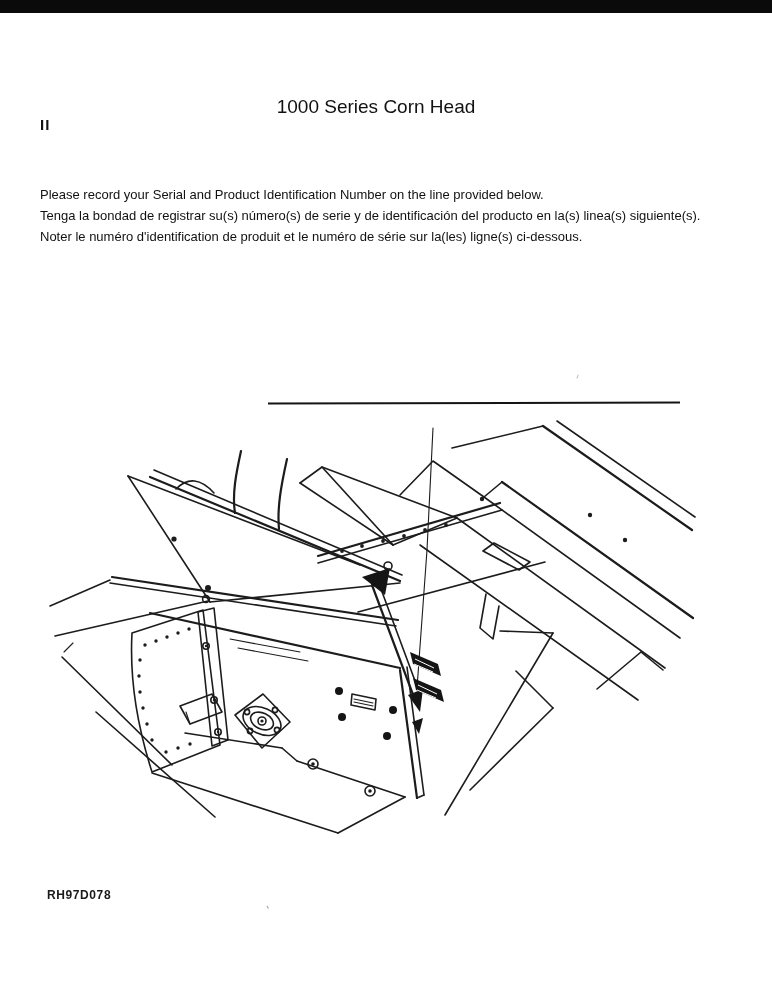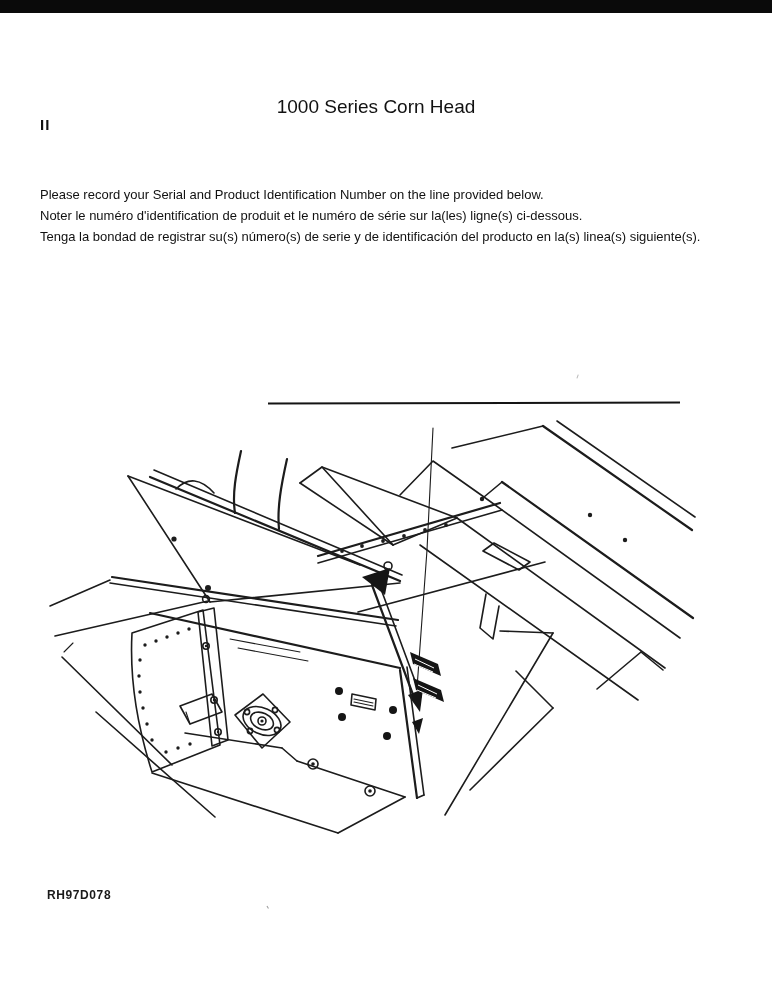--- a/index.html
+++ b/index.html
@@ -70,22 +70,22 @@
 <div class="page">
 
   <div class="top-bar"></div>
 
   <span class="page-number">II</span>
 
   <div class="doc-title">1000 Series Corn Head</div>
 
   <div class="instructions">
     <p>Please record your Serial and Product Identification Number on the line provided below.</p>
+    <p>Tenga la bondad de registrar su(s) número(s) de serie y de identificación del producto en la(s) linea(s) siguiente(s).</p>
     <p>Noter le numéro d'identification de produit et le numéro de série sur la(les) ligne(s) ci-dessous.</p>
-    <p>Tenga la bondad de registrar su(s) número(s) de serie y de identificación del producto en la(s) linea(s) siguiente(s).</p>
   </div>
 
   <div class="serial-line"></div>
   <div class="stray-mark-a"></div>
   <div class="stray-mark-b"></div>
 
   <svg class="figure-svg" viewBox="0 0 772 1000" aria-hidden="true">
 
     <line class="ln2" x1="150" y1="477" x2="400" y2="581"></line>
     <line class="ln" x1="154" y1="470" x2="402" y2="575"></line>

